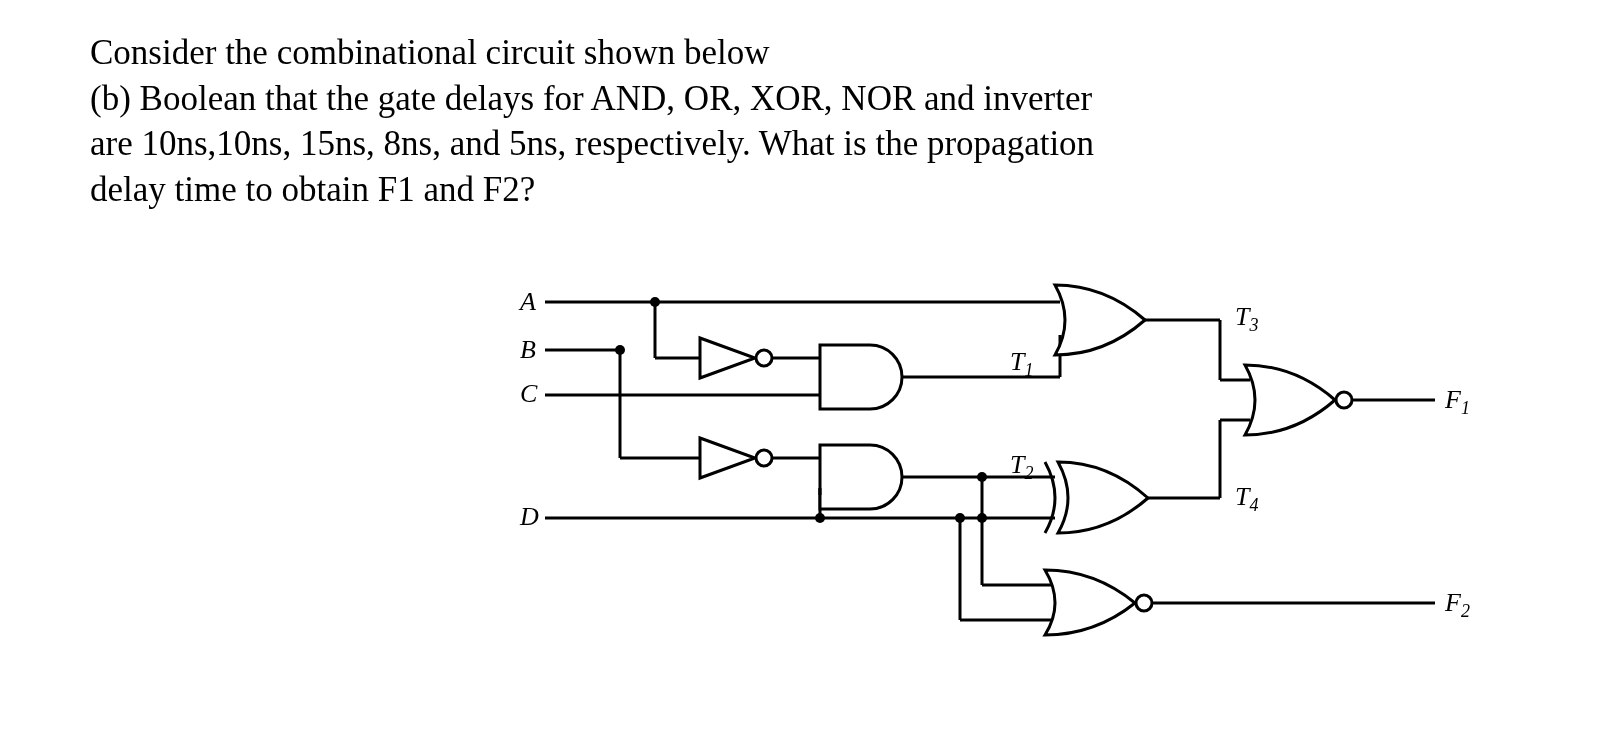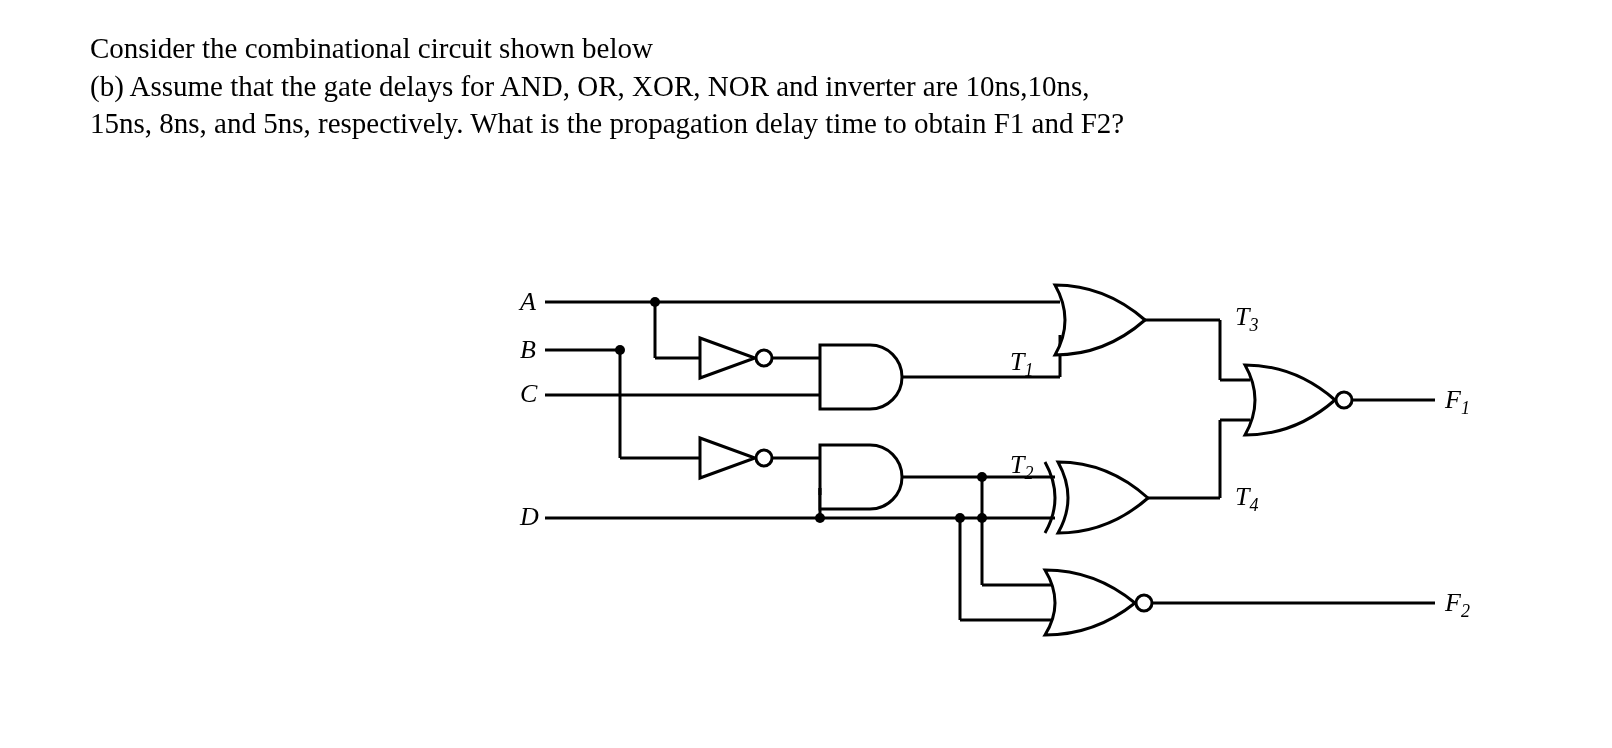--- a/index.html
+++ b/index.html
@@ -9,21 +9,21 @@
       background: #ffffff;
       width: 1612px;
       height: 748px;
       position: relative;
     }
     .text-block {
       position: absolute;
       left: 90px;
       top: 30px;
       width: 1050px;
-      font-size: 29px;
+      font-size: 35px;
       line-height: 1.3;
       color: #000;
     }
     .text-block p {
       margin: 0;
     }
     .circuit-container {
       position: absolute;
       left: 500px;
       top: 280px;
@@ -51,21 +51,21 @@
     }
     .sub {
       font-size: 18px;
     }
   </style>
 </head>
 <body>
 
 <div class="text-block">
   <p>Consider the combinational circuit shown below</p>
-  <p>(b) Assume that the gate delays for AND, OR, XOR, NOR and inverter are 10ns,10ns, 15ns, 8ns, and 5ns, respectively. What is the propagation delay time to obtain F1 and F2?</p>
+  <p>(b) Boolean that the gate delays for AND, OR, XOR, NOR and inverter are 10ns,10ns, 15ns, 8ns, and 5ns, respectively. What is the propagation delay time to obtain F1 and F2?</p>
 </div>
 
 <div class="circuit-container">
 <svg width="1000" height="430" viewBox="0 0 1000 430">
 
   <text class="label" x="20" y="30">A</text>
   <text class="label" x="20" y="78">B</text>
   <text class="label" x="20" y="122">C</text>
   <text class="label" x="20" y="245">D</text>
 

